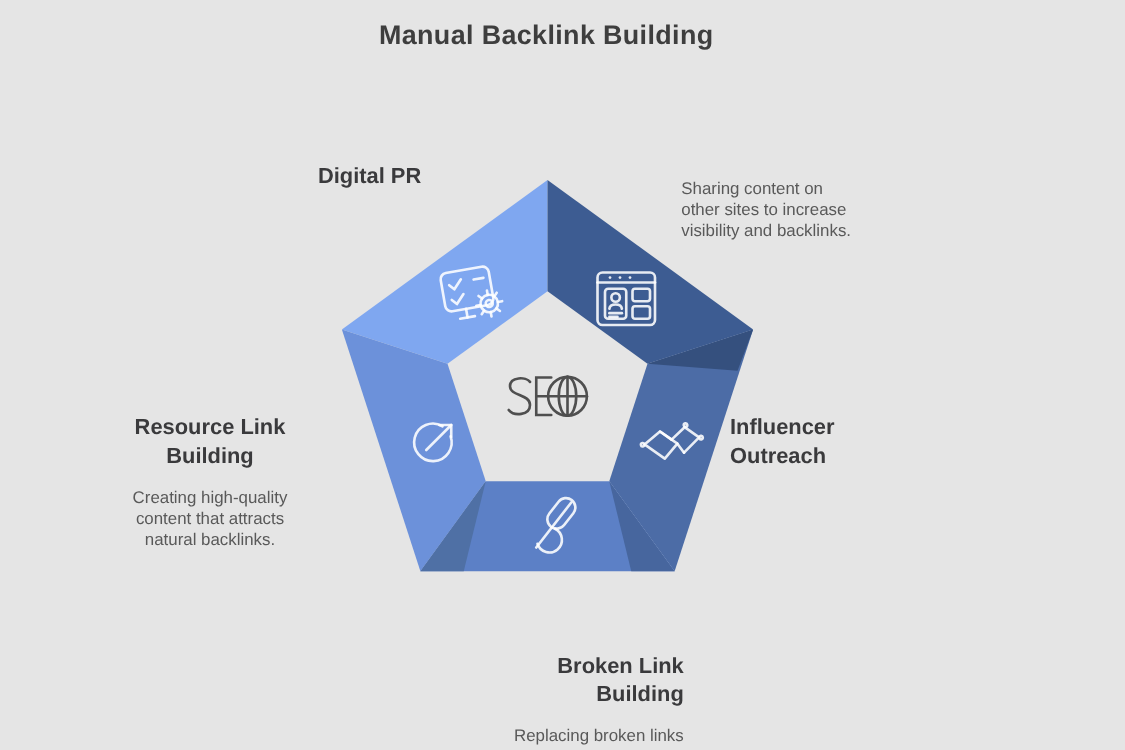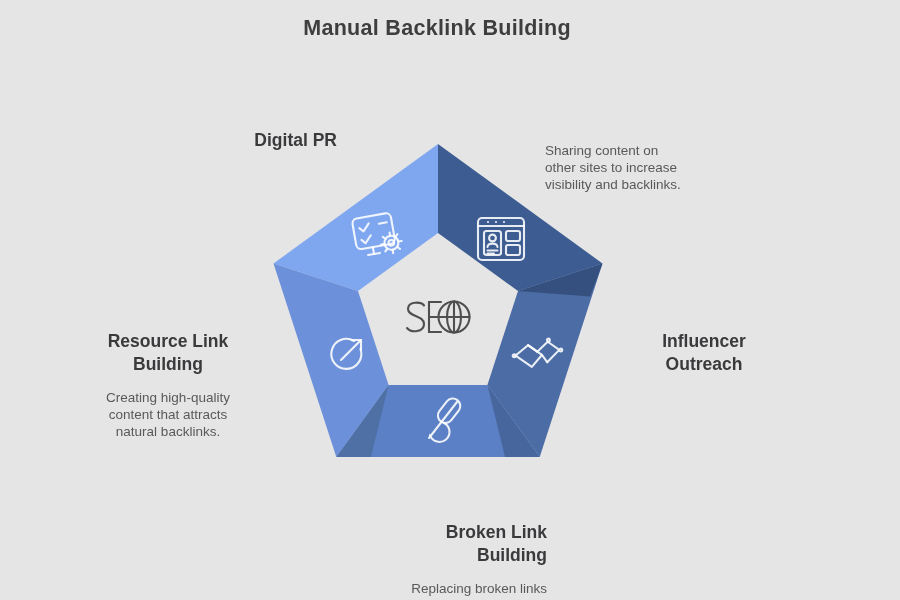--- a/index.html
+++ b/index.html
@@ -5,21 +5,21 @@
   html,body{margin:0;padding:0;}
   body{font-family:"Liberation Sans","DejaVu Sans",sans-serif;background:#ffffff;}
   .stage{position:relative;width:900px;height:600px;background:#e5e5e5;overflow:hidden;}
   .title{position:absolute;top:16px;left:0;width:874px;text-align:center;
          font-size:21.5px;font-weight:bold;color:#3e3e3e;letter-spacing:.3px;}
   .section{position:absolute;margin-top:48px;}
   .sec-heading{font-size:17.5px;font-weight:bold;color:#3a3a3c;line-height:1.32;white-space:pre-line;}
   .sec-desc{margin-top:13px;font-size:13.5px;color:#595959;line-height:1.26;white-space:pre-line;}
   .sec-digital{top:81px;right:563px;width:220px;text-align:right;}
   .sec-guest{top:81px;left:545px;width:220px;text-align:left;}
-  .sec-influencer{top:282px;left:614px;width:180px;text-align:center;}
+  .sec-influencer{top:282px;left:584px;width:180px;text-align:left;}
   .sec-resource{top:282px;right:637px;width:190px;text-align:center;}
   .sec-broken{top:473px;left:327px;width:220px;text-align:right;}
   svg{position:absolute;top:0;left:0;}
   .icon{fill:none;stroke:#ffffff;stroke-opacity:.88;stroke-width:2.1;stroke-linecap:round;stroke-linejoin:round;}
   .seo-stroke{fill:none;stroke:#4f4f4f;stroke-width:2.1;stroke-linecap:round;}
 </style>
 </head>
 <body>
 
 <div class="stage">

